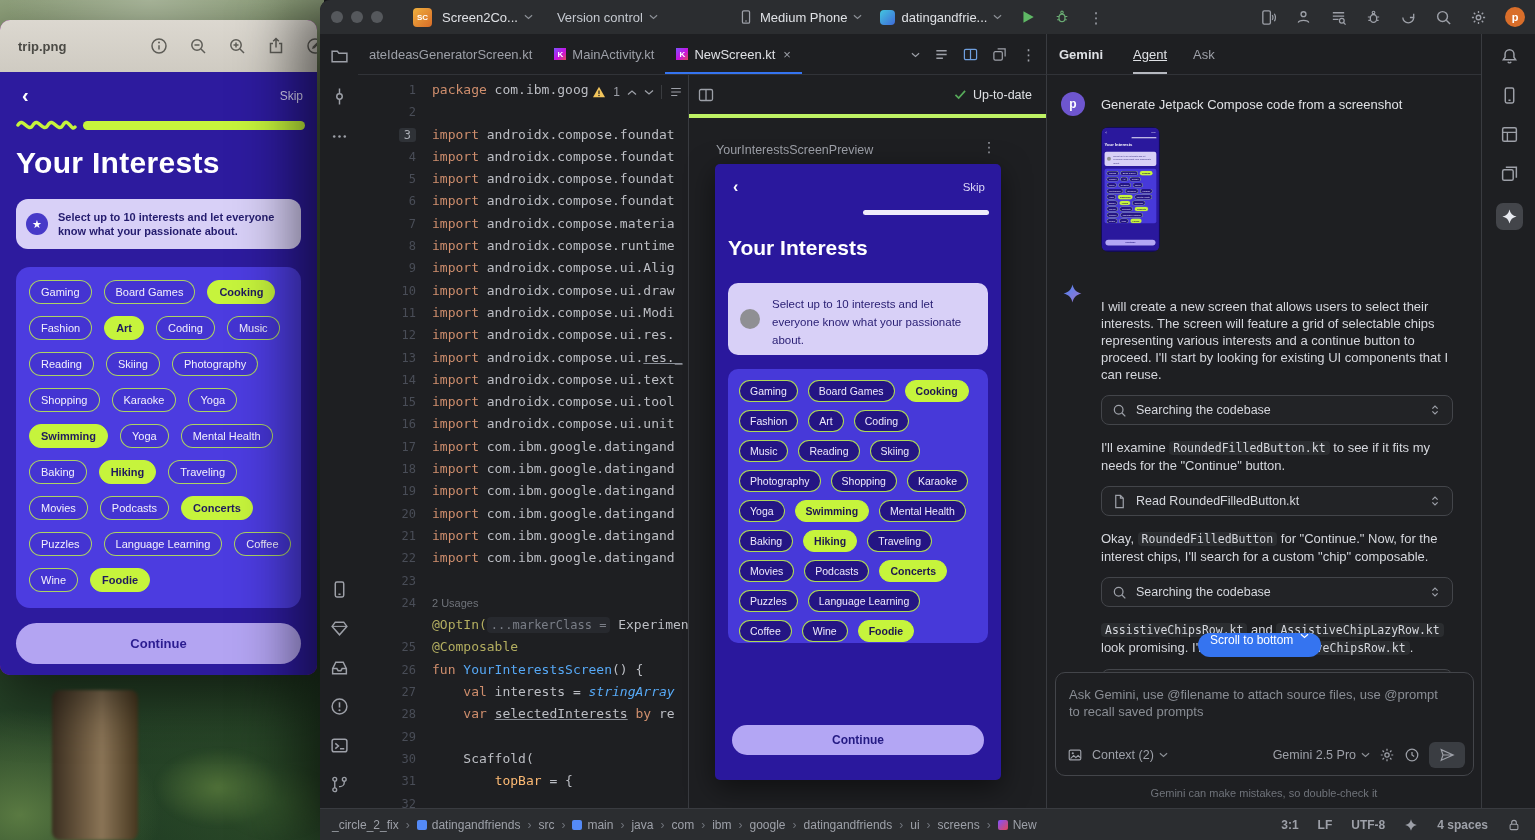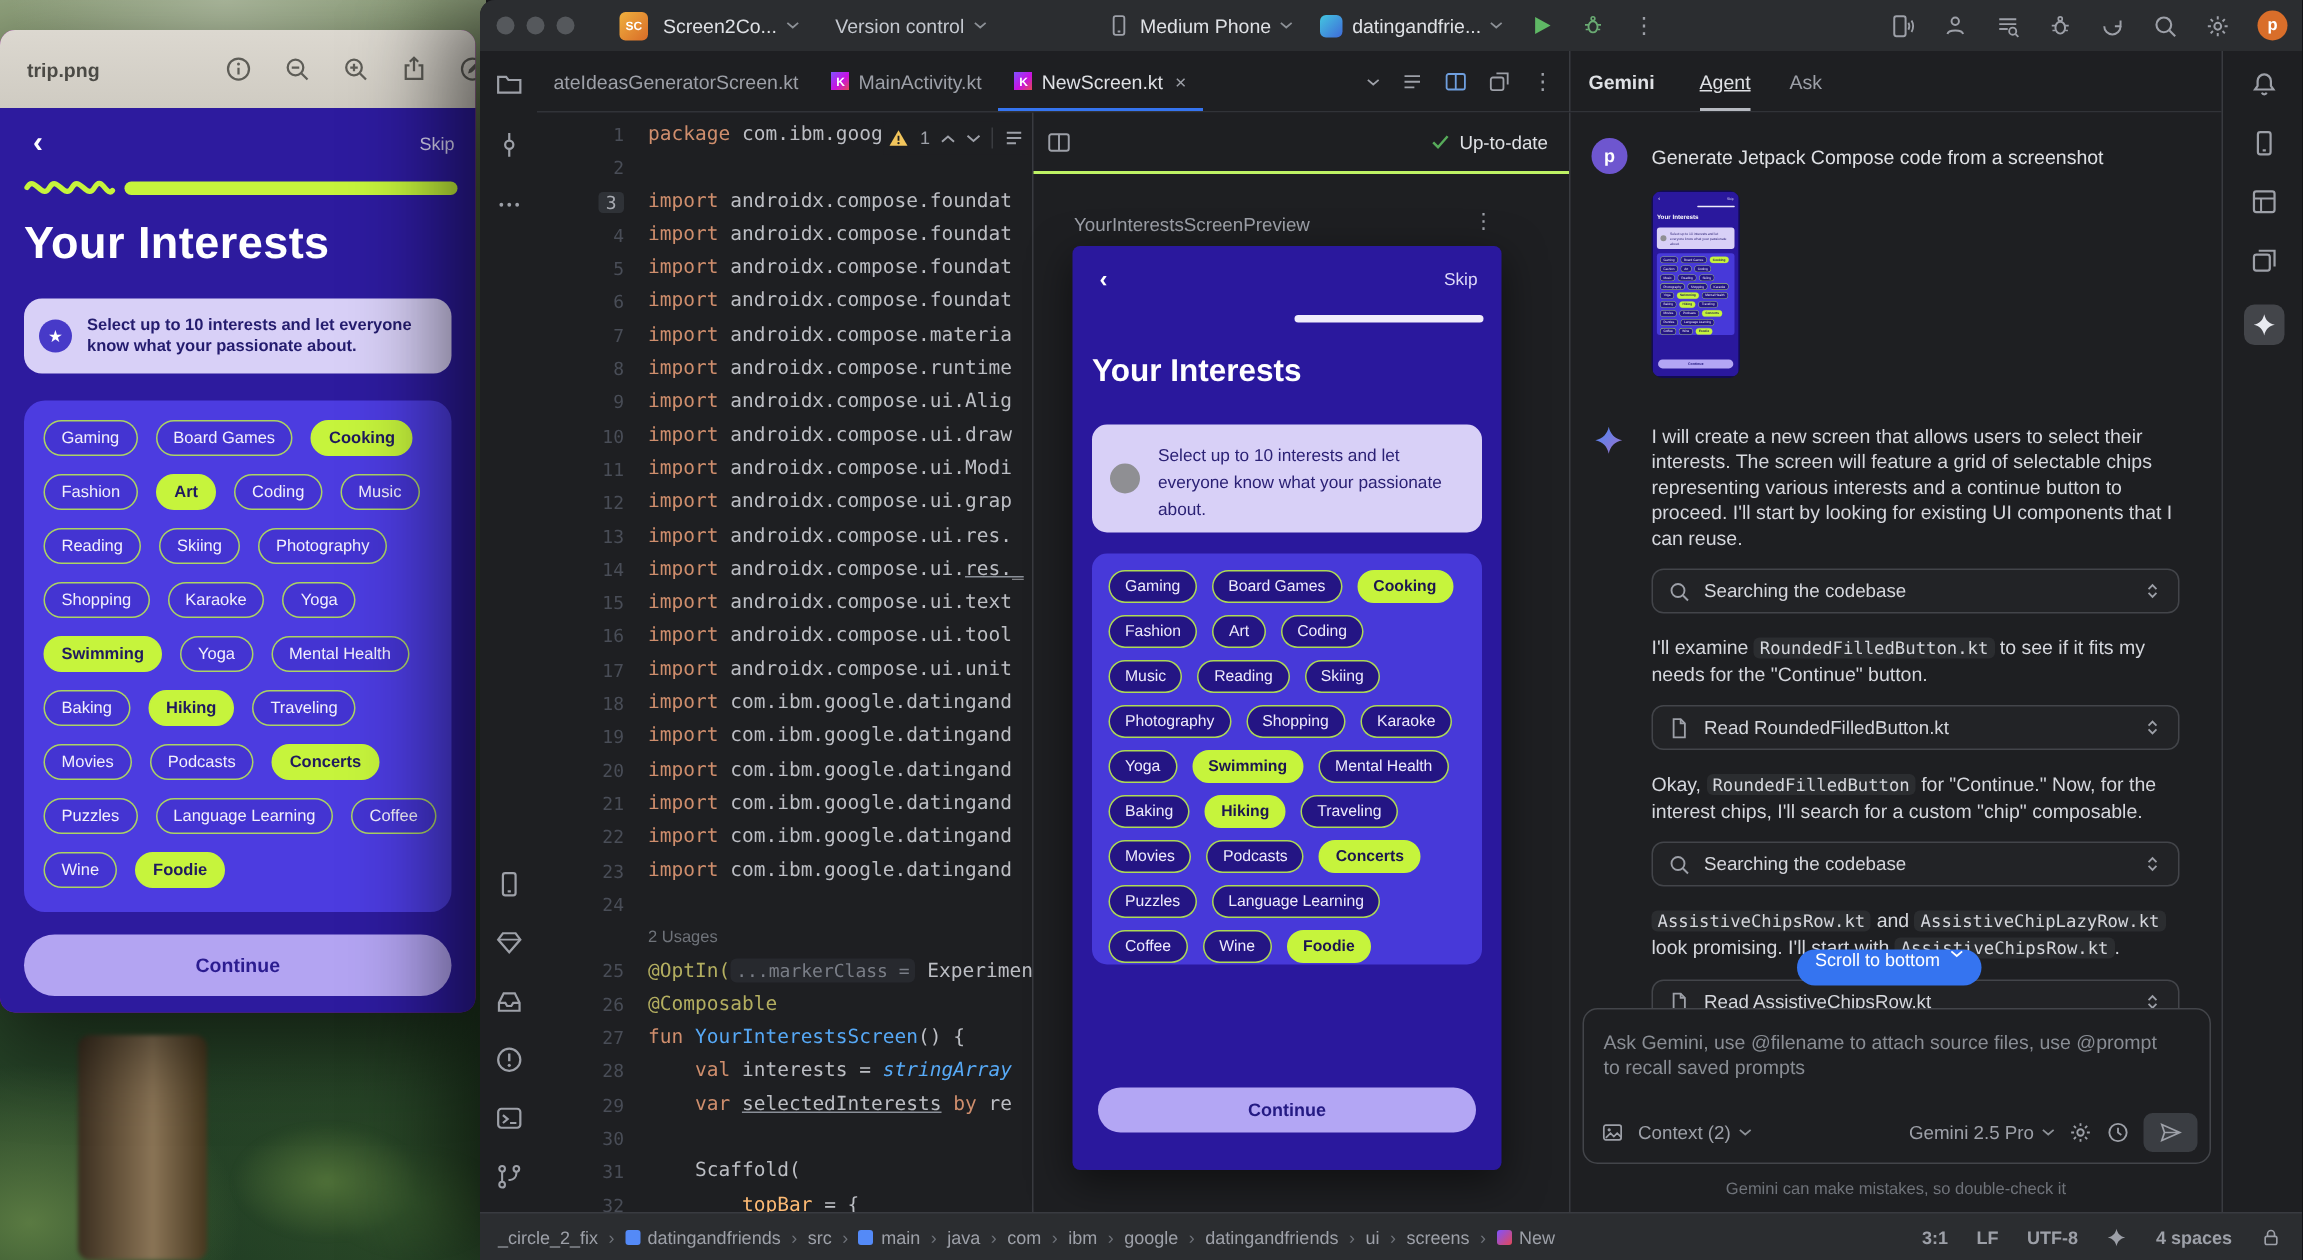--- a/index.html
+++ b/index.html
@@ -132,21 +132,21 @@
   .tk-inlay{color:#7a7e87;background:#27292e;border-radius:4px;padding:1px 4px;font-size:12px;}
   .inspection{position:absolute;right:2px;top:6px;height:22px;display:flex;align-items:center;gap:7px;
     font-family:"Liberation Sans",sans-serif;font-size:12px;color:#9da0a8;background:#1e1f22;padding:0 3px;}
   .chevi{width:10px;height:7px}.chevi.up{transform:rotate(180deg)}
   .warn-ic{width:14px;height:12px}
   .sepv{width:1px;height:14px;background:#3a3c40;}
 
   
   .preview-pane{position:absolute;left:368px;top:75px;width:358px;height:733px;border-left:1px solid #393b40;
     background:#1e1f22;box-sizing:border-box;}
-  .pv-head{height:39px;border-bottom:2px solid #bef264;display:flex;align-items:center;padding:0 14px 0 9px;}
+  .pv-head{height:39px;border-bottom:4px solid #bef264;display:flex;align-items:center;padding:0 14px 0 9px;}
   .pv-status{margin-left:auto;display:flex;align-items:center;gap:6px;font-size:12.5px;color:#dfe1e5;}
   .ck{width:13px;height:11px}
   .pv-label{position:absolute;left:27px;top:68px;font-size:12.5px;color:#9da0a8;}
   .pv-kebab{position:absolute;left:293px;top:64px;color:#9da0a8;font-size:14px;}
 
   
   .gemini-head{position:absolute;left:726px;top:34px;width:435px;height:41px;border-left:1px solid #393b40;
     border-bottom:1px solid #313338;box-sizing:border-box;display:flex;align-items:center;padding-left:12px;font-size:13px;}
   .gh-title{font-weight:700;color:#dfe1e5;margin-right:30px;}
   .gh-tab{color:#9da0a8;margin-right:26px;height:100%;display:flex;align-items:center;}
@@ -157,21 +157,21 @@
   .g-avatar{width:24px;height:24px;border-radius:50%;background:#6e56cf;color:#fff;font-size:12px;font-weight:700;
     display:flex;align-items:center;justify-content:center;flex:none;}
   .g-user-text{font-size:13px;color:#dfe1e5;width:330px;}
   .g-thumb{position:absolute;left:54px;top:52px;width:59px;height:125px;border-radius:8px;overflow:hidden;
     background:#120c52;}
   .thumb-phone{position:absolute !important;left:1px !important;top:1px !important;transform:scale(0.199);
     transform-origin:0 0;box-shadow:none !important;border-radius:14px !important;}
   .g-spark{position:absolute;left:15px;top:208px;width:21px;height:21px;}
   .g-flow{position:absolute;left:54px;top:207px;width:352px;}
   .g-para{font-size:13px;line-height:17px;color:#d5d7dd;margin-top:14px;}
-  .g-flow>.g-para:first-child{margin-top:0;}
+  .g-flow>.g-para:first-child{margin-top:16px;}
   .g-code{font-family:"DejaVu Sans Mono",monospace;font-size:11.5px;background:#2b2d30;border-radius:4px;
     padding:0 4px;color:#d5d7dd;}
   .g-tool{margin-top:12px;height:30px;border:1px solid #43454a;border-radius:8px;display:flex;align-items:center;
     gap:9px;padding:0 10px;font-size:12.5px;color:#d5d7dd;box-sizing:border-box;background:#222326;}
   .g-tool-ic{width:15px;height:15px;}
   .g-stepper{margin-left:auto;width:14px;height:14px;}
   .g-scroll-pill{position:absolute;left:151px;top:558px;height:24px;border:none;border-radius:12px;background:#3574f0;
     color:#fff;font-size:12px;font-family:"Liberation Sans",sans-serif;display:flex;gap:7px;
     padding:0 12px;z-index:7;}
   .g-input{position:absolute;left:8px;top:597px;width:419px;height:104px;border:1px solid #43454a;border-radius:10px;
@@ -569,21 +569,20 @@
           <div class="cl"></div>
           <div class="cl"><span class="tk-k">import</span><span class="tk-d"> androidx.compose.foundat</span></div>
           <div class="cl"><span class="tk-k">import</span><span class="tk-d"> androidx.compose.foundat</span></div>
           <div class="cl"><span class="tk-k">import</span><span class="tk-d"> androidx.compose.foundat</span></div>
           <div class="cl"><span class="tk-k">import</span><span class="tk-d"> androidx.compose.foundat</span></div>
           <div class="cl"><span class="tk-k">import</span><span class="tk-d"> androidx.compose.materia</span></div>
           <div class="cl"><span class="tk-k">import</span><span class="tk-d"> androidx.compose.runtime</span></div>
           <div class="cl"><span class="tk-k">import</span><span class="tk-d"> androidx.compose.ui.Alig</span></div>
           <div class="cl"><span class="tk-k">import</span><span class="tk-d"> androidx.compose.ui.draw</span></div>
           <div class="cl"><span class="tk-k">import</span><span class="tk-d"> androidx.compose.ui.Modi</span></div>
-          <div class="cl"><span class="tk-k">import</span><span class="tk-d"> androidx.compose.ui.grap</span></div>
           <div class="cl"><span class="tk-k">import</span><span class="tk-d"> androidx.compose.ui.res.</span></div>
           <div class="cl"><span class="tk-k">import</span><span class="tk-d"> androidx.compose.ui.</span><span class="tk-u">res._</span></div>
           <div class="cl"><span class="tk-k">import</span><span class="tk-d"> androidx.compose.ui.text</span></div>
           <div class="cl"><span class="tk-k">import</span><span class="tk-d"> androidx.compose.ui.tool</span></div>
           <div class="cl"><span class="tk-k">import</span><span class="tk-d"> androidx.compose.ui.unit</span></div>
           <div class="cl"><span class="tk-k">import</span><span class="tk-d"> com.ibm.google.datingand</span></div>
           <div class="cl"><span class="tk-k">import</span><span class="tk-d"> com.ibm.google.datingand</span></div>
           <div class="cl"><span class="tk-k">import</span><span class="tk-d"> com.ibm.google.datingand</span></div>
           <div class="cl"><span class="tk-k">import</span><span class="tk-d"> com.ibm.google.datingand</span></div>
           <div class="cl"><span class="tk-k">import</span><span class="tk-d"> com.ibm.google.datingand</span></div>

